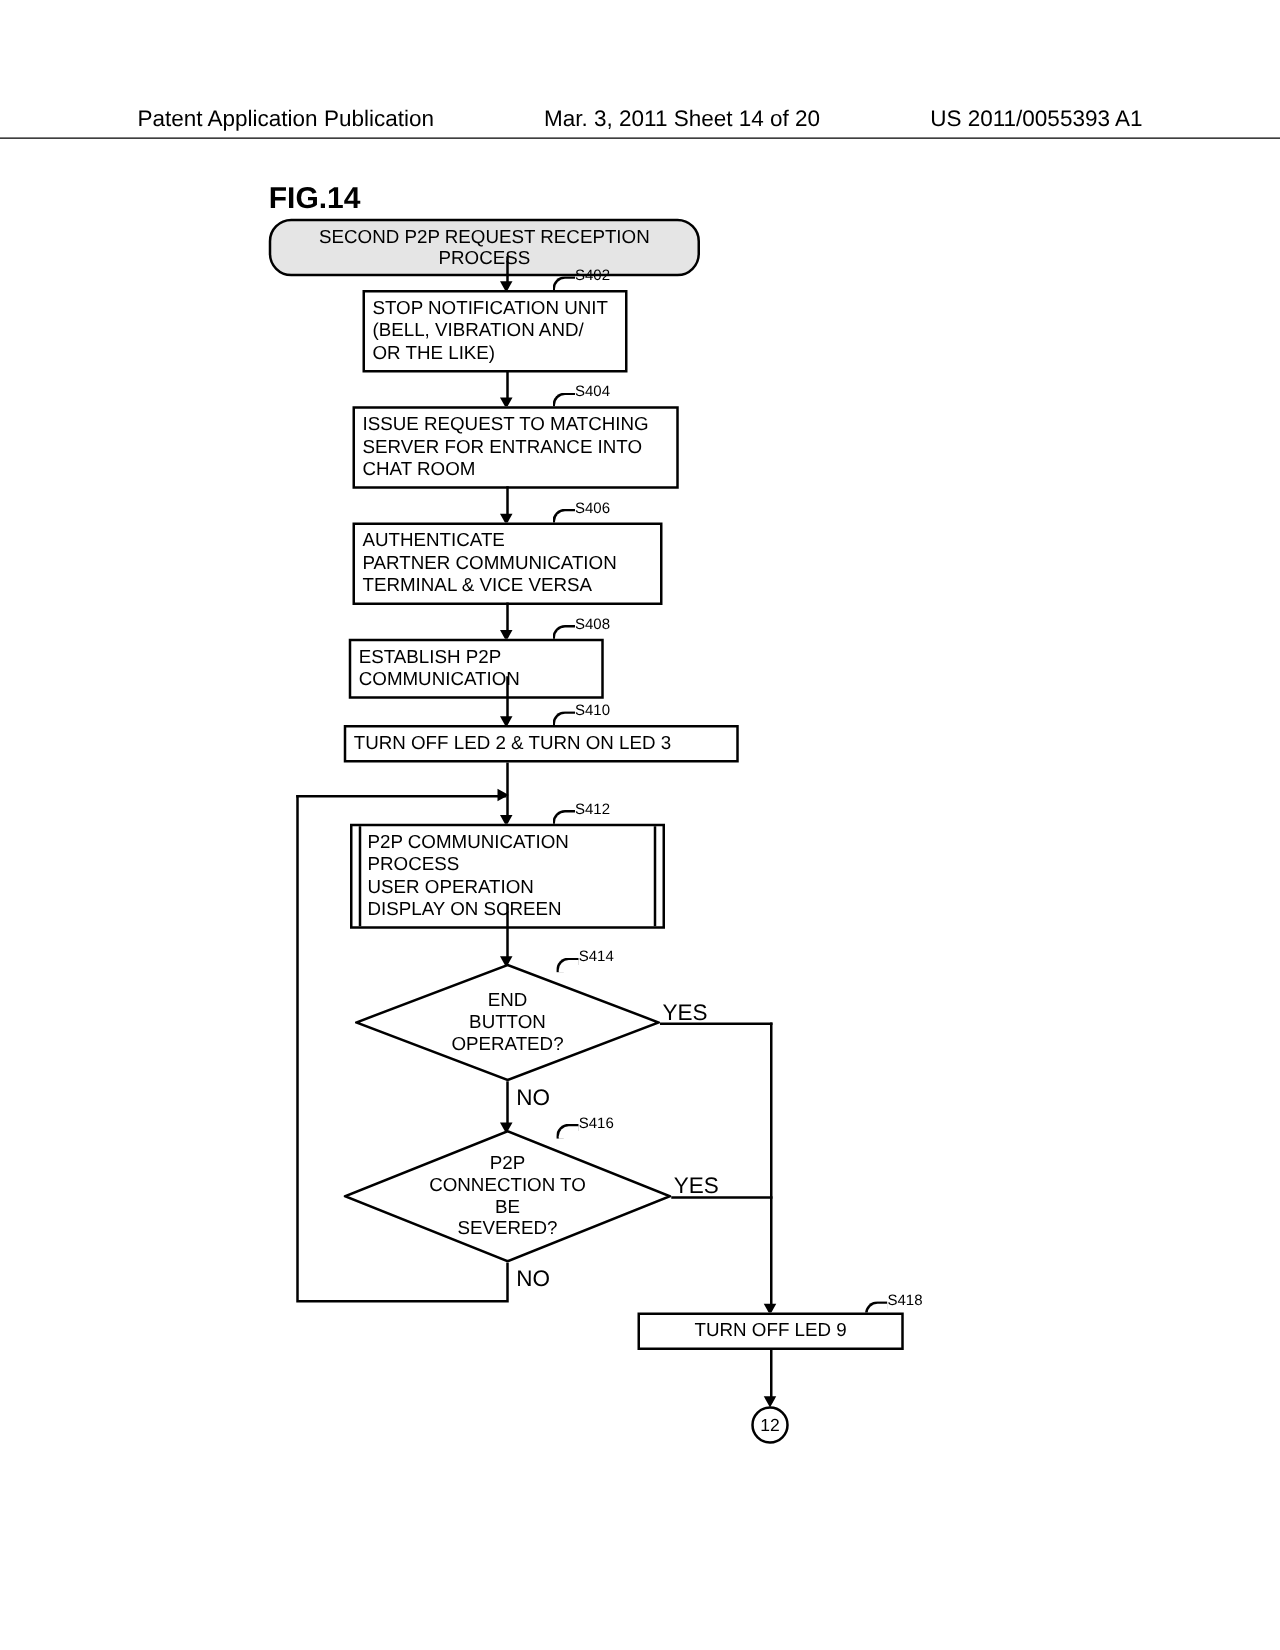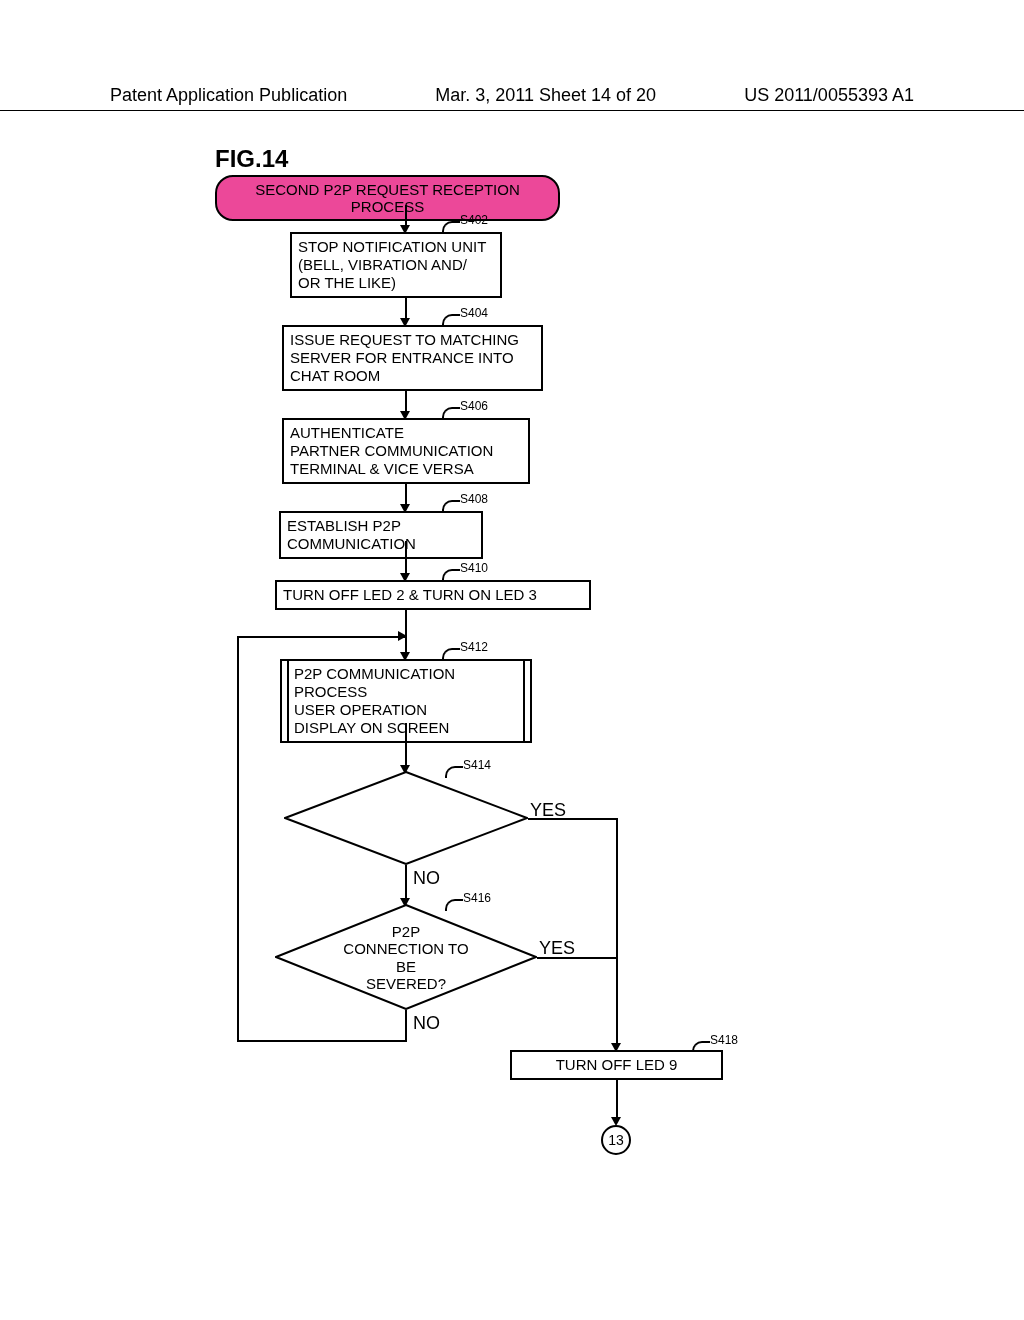--- a/index.html
+++ b/index.html
@@ -28,21 +28,21 @@
     font-weight: bold;
     font-size: 24px;
   }
   .terminator {
     position: absolute;
     border: 2px solid #000;
     border-radius: 18px;
     text-align: center;
     font-size: 15px;
     padding: 4px 8px;
-    background: #ec4899;
+    background: #e5e5e5;
   }
   .process {
     position: absolute;
     border: 2px solid #000;
     font-size: 15px;
     padding: 4px 6px;
     background: #fff;
     line-height: 1.2;
   }
   .subproc {
@@ -180,20 +180,22 @@
 USER OPERATION
 DISPLAY ON SCREEN</div>
 <div class="vline" style="left:405px; top:723px; height:47px;"></div>
 <div class="arrowdown" style="left:400px; top:765px;"></div>
 
 <div class="steplabel" style="left:463px; top:758px;">S414</div>
 <div class="diamond" style="left:284px; top:771px; width:244px; height:94px;">
   <svg viewBox="0 0 244 94">
       <polygon points="122,1 243,47 122,93 1,47" fill="#fff" stroke="#000" stroke-width="2"></polygon>
     </svg>
+  <div class="dtext" style="white-space:pre-line;">END
+BUTTON OPERATED?</div>
 </div>
 <div class="branch" style="left:530px; top:800px;">YES</div>
 <div class="hline" style="left:528px; top:818px; width:90px;"></div>
 <div class="vline" style="left:616px; top:818px; height:230px;"></div>
 <div class="arrowdown" style="left:611px; top:1043px;"></div>
 
 <div class="vline" style="left:405px; top:865px; height:38px;"></div>
 <div class="arrowdown" style="left:400px; top:898px;"></div>
 <div class="branch" style="left:413px; top:868px;">NO</div>
 
@@ -213,13 +215,13 @@
 <div class="vline" style="left:405px; top:1010px; height:30px;"></div>
 <div class="branch" style="left:413px; top:1013px;">NO</div>
 <div class="hline" style="left:237px; top:1040px; width:170px;"></div>
 <div class="vline" style="left:237px; top:636px; height:404px;"></div>
 
 <div class="steplabel" style="left:710px; top:1033px;">S418</div>
 <div class="process" style="left:510px; top:1050px; width:213px; text-align:center;">TURN OFF LED 9</div>
 <div class="vline" style="left:616px; top:1080px; height:42px;"></div>
 <div class="arrowdown" style="left:611px; top:1117px;"></div>
 
-<div class="connector-circle" style="left:601px; top:1125px;">13</div>
+<div class="connector-circle" style="left:601px; top:1125px;">12</div>
 
 </body></html>

